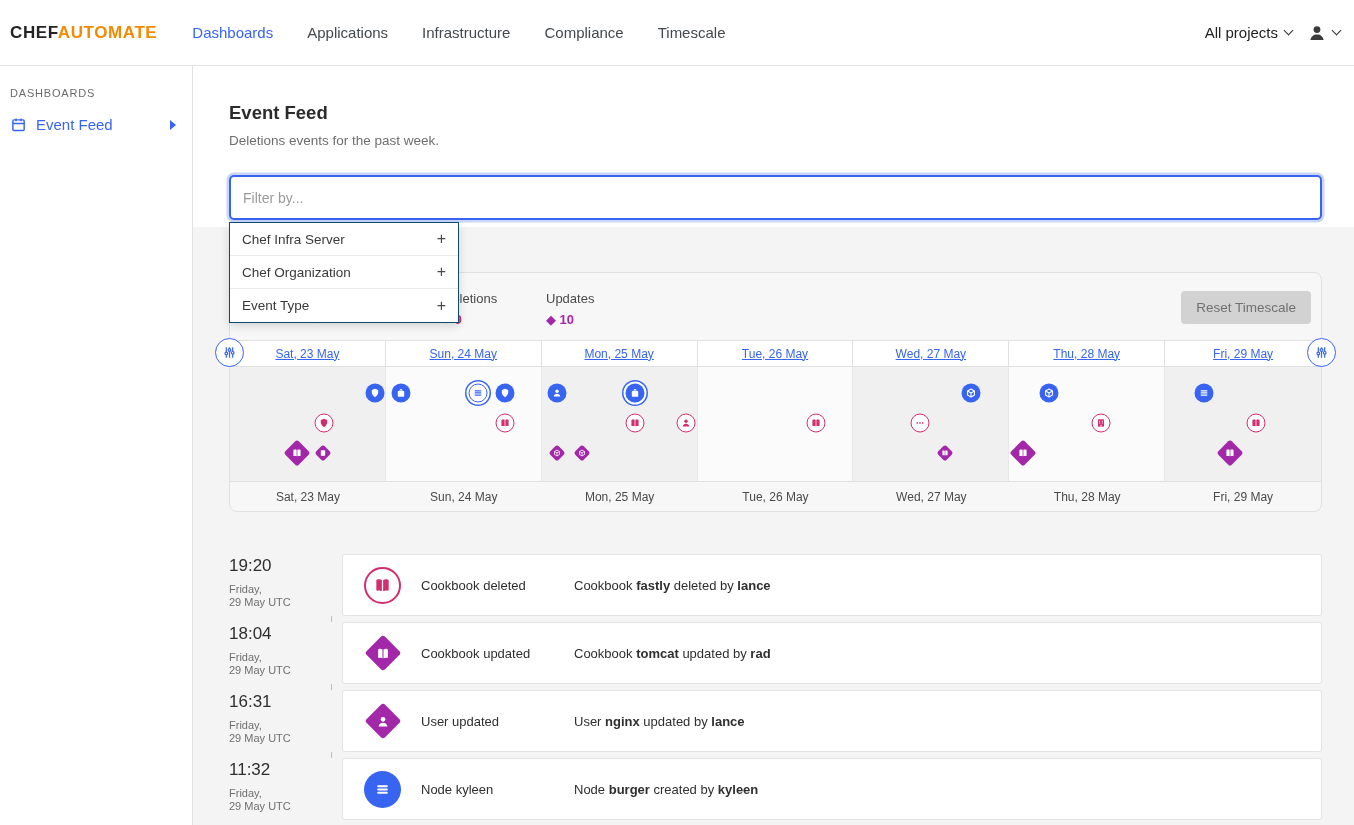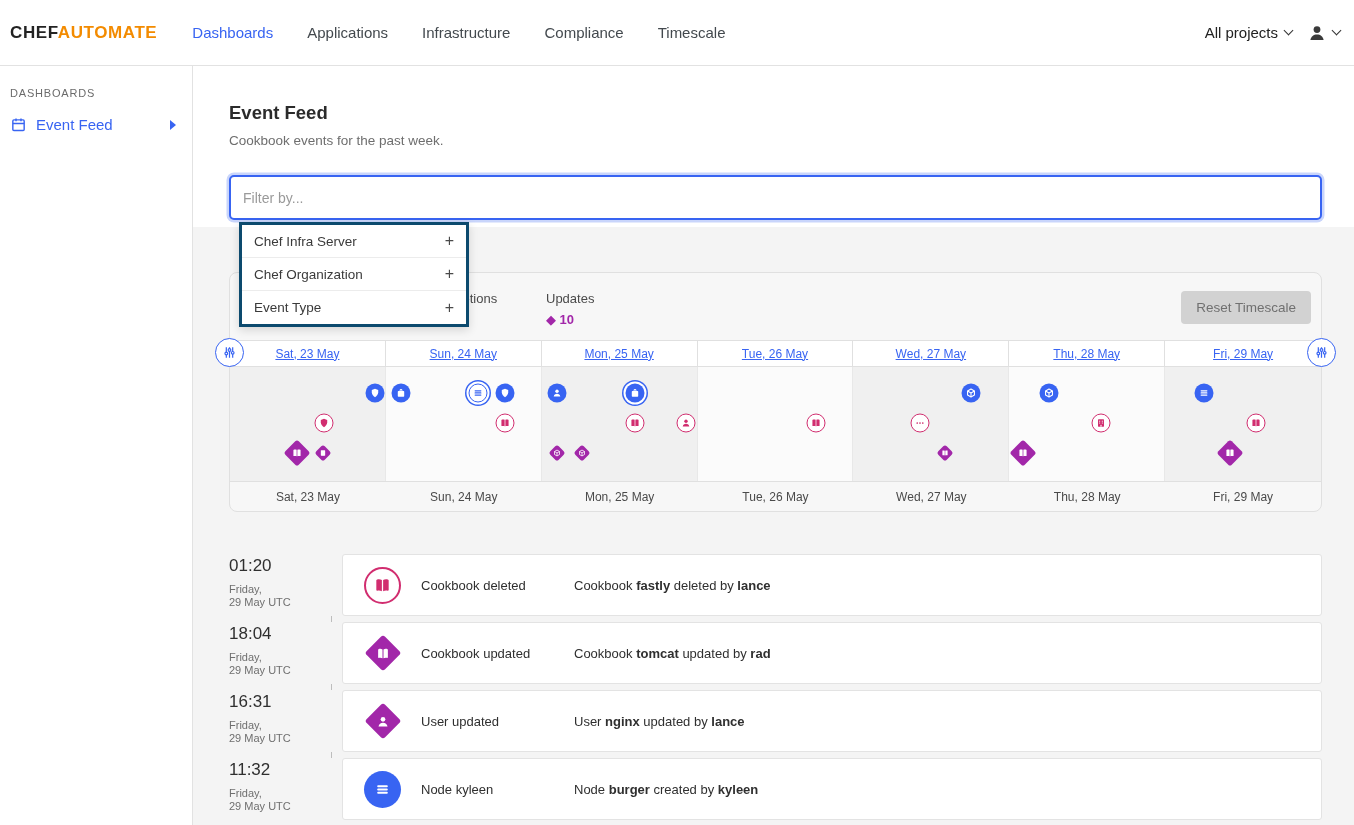--- a/index.html
+++ b/index.html
@@ -29,21 +29,21 @@
   .sidebar-item{display:flex;align-items:center;gap:9px;padding:5px 10px;margin-top:12px;color:var(--blue);font-size:15px;cursor:pointer}
   .sidebar-item svg{flex:none}
   .tri{margin-left:auto;margin-right:6px;width:0;height:0;border-left:6px solid var(--blue);border-top:5px solid transparent;border-bottom:5px solid transparent}
 
   .content{flex:1;background:var(--graybg);overflow:hidden;position:relative}
   .content-header{background:#fff;height:161px;padding:36px 32px 0 36px;position:relative}
   h1.page-title{font-size:18.5px;font-weight:700;color:#2b2b2b;line-height:22px}
   .subtitle{font-size:13.5px;color:#6e6e6e;margin-top:9px;line-height:16px}
   .filter-input{display:block;width:100%;height:45px;margin-top:26px;border:2px solid var(--blue);border-radius:5px;box-shadow:0 0 0 2.5px #c9d5fb;padding:0 12px;font-size:14px;color:#333;outline:none;background:#fff}
   .filter-input::placeholder{color:#9a9a9a}
-  .filter-dropdown{position:absolute;left:46px;top:156px;width:230px;background:#86efac;border:3px solid #0c4a6e;box-shadow:0 3px 9px rgba(0,0,0,.14);z-index:40}
+  .filter-dropdown{position:absolute;left:36px;top:156px;width:230px;background:#86efac;border:1px solid #0c4a6e;box-shadow:0 3px 9px rgba(0,0,0,.14);z-index:40}
   .fd-row{display:flex;align-items:center;justify-content:space-between;height:33px;padding:0 12px;font-size:13.5px;color:#3a3a3a;border-bottom:1px solid #ececec;cursor:pointer;background:#fff}
   .fd-row:last-child{border-bottom:none}
   .fd-plus{font-size:16px;color:#4a4a4a;line-height:1}
 
   .content-body{padding:45px 32px 0 36px}
 
   
   .timeline-card{background:#f7f7f7;border:1px solid #e0e0e0;border-radius:8px;position:relative}
   .card-top{height:67px;position:relative}
   .stat{position:absolute;top:18px}
@@ -184,21 +184,21 @@
           </svg>
         <span>Event Feed</span>
         <span class="tri"></span>
       </div>
     </aside>
 
     <main class="content">
 
       <div class="content-header">
         <h1 class="page-title">Event Feed</h1>
-        <p class="subtitle">Cookbook events for the past week.</p>
+        <p class="subtitle">Deletions events for the past week.</p>
         <input class="filter-input" placeholder="Filter by..." style="">
         <div class="filter-dropdown" id="filter-dropdown">
             <div class="fd-row">
               <span class="fd-label">Chef Infra Server</span>
               <span class="fd-plus">+</span>
             </div>
             <div class="fd-row">
               <span class="fd-label">Chef Organization</span>
               <span class="fd-plus">+</span>
             </div>
@@ -388,21 +388,21 @@
                 <div class="day-foot-cell">Wed, 27 May</div>
                 <div class="day-foot-cell">Thu, 28 May</div>
                 <div class="day-foot-cell">Fri, 29 May</div>
               </div>
           </div>
         </section>
 
         <section class="event-list" id="event-list">
             <div class="event-row">
               <div class="time-col">
-                <div class="time">01:20</div>
+                <div class="time">19:20</div>
                 <div class="tsub">Friday,</div>
                 <div class="tsub">29 May UTC</div>
               </div>
               <div class="event-card">
                 <div class="ei outline">
                   <svg viewBox="0 0 24 24" width="19" height="19">
                     <use href="#sym-book"></use>
                   </svg>
                 </div>
                 <div class="event-type">Cookbook deleted</div>

